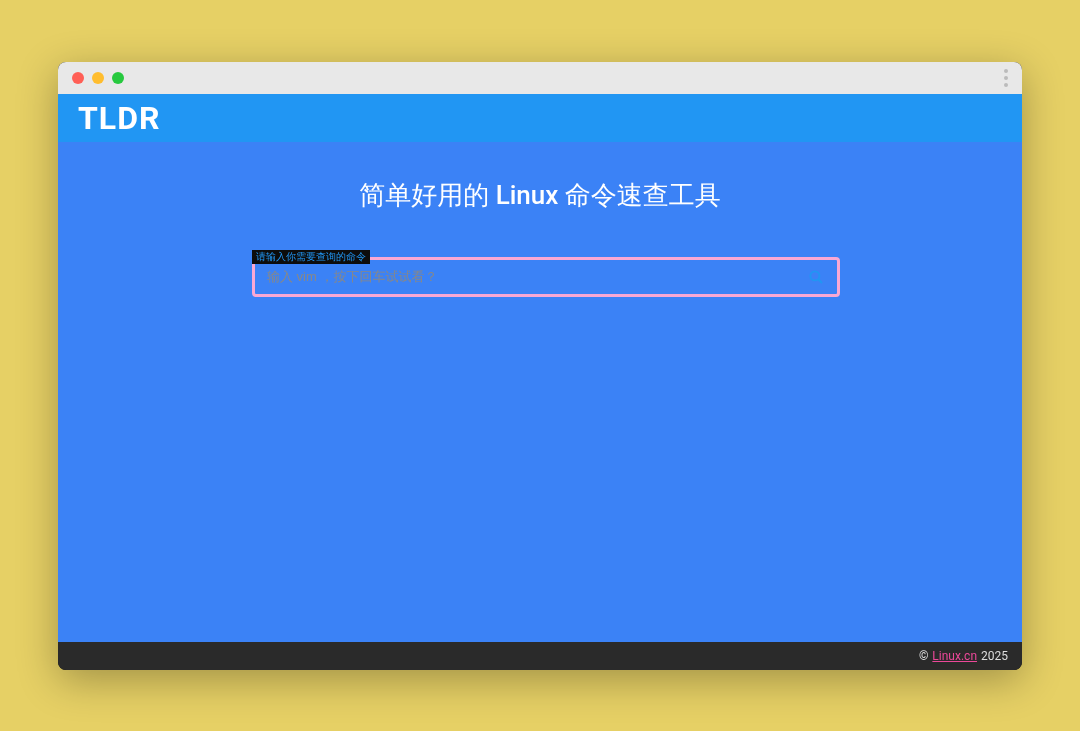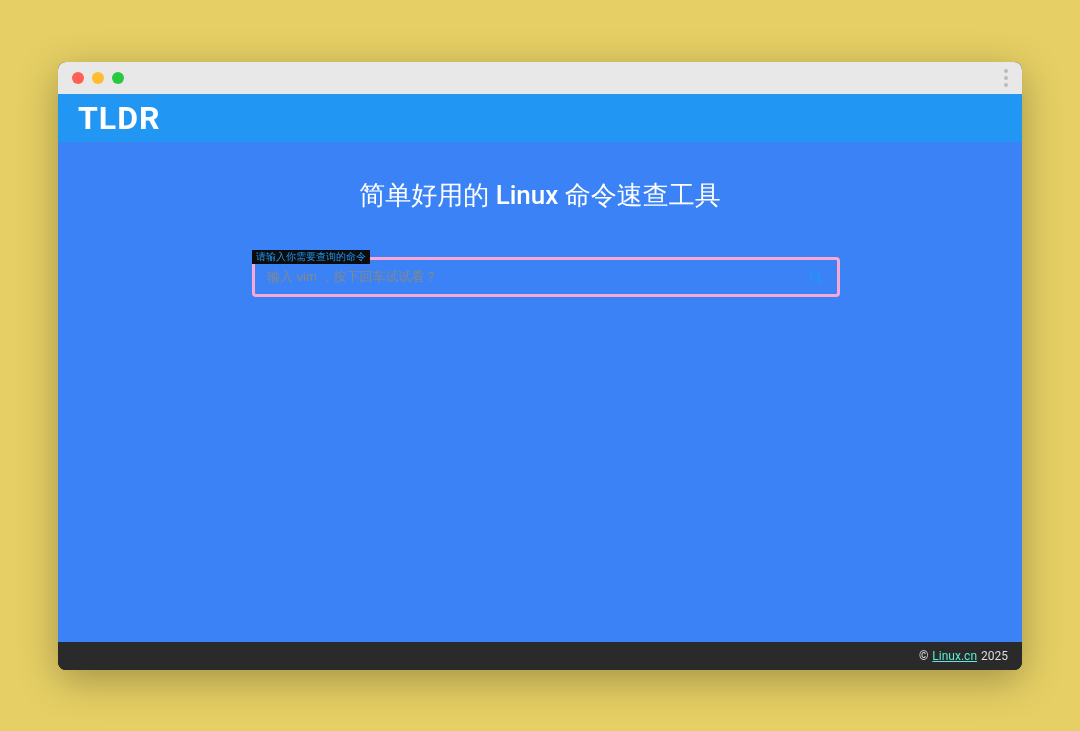--- a/index.html
+++ b/index.html
@@ -130,21 +130,21 @@
       height: 28px;
       background: #2a2a2a;
       display: flex;
       align-items: center;
       justify-content: flex-end;
       padding: 0 14px;
       font-size: 12px;
       color: #ddd;
     }
     .footer a {
-      color: #5eead4;
+      color: #ec4899;
       text-decoration: underline;
     }
     .footer-copyright {
       margin-right: 4px;
     }
     .footer-year {
       margin-left: 4px;
     }
   </style>
 </head>

